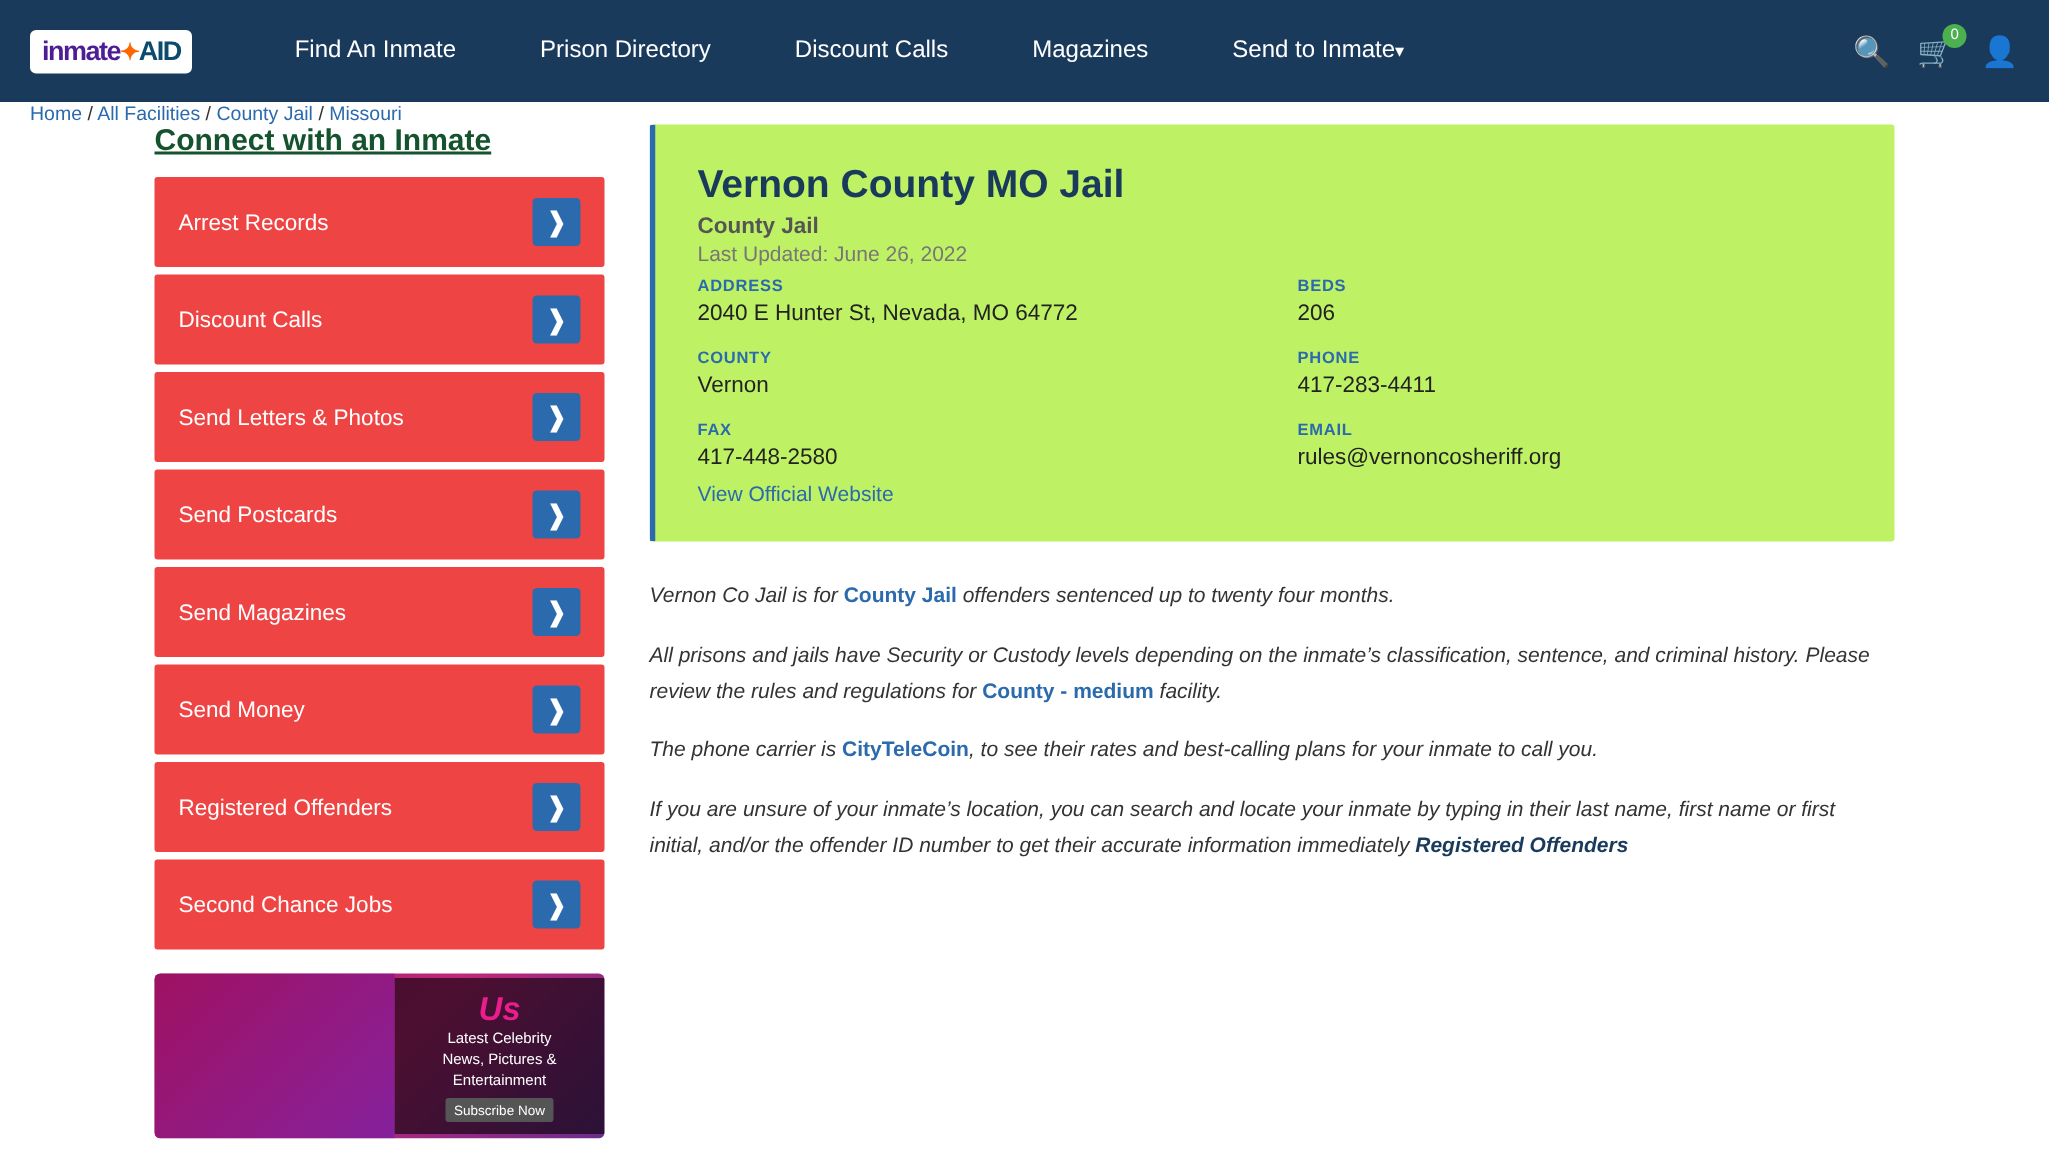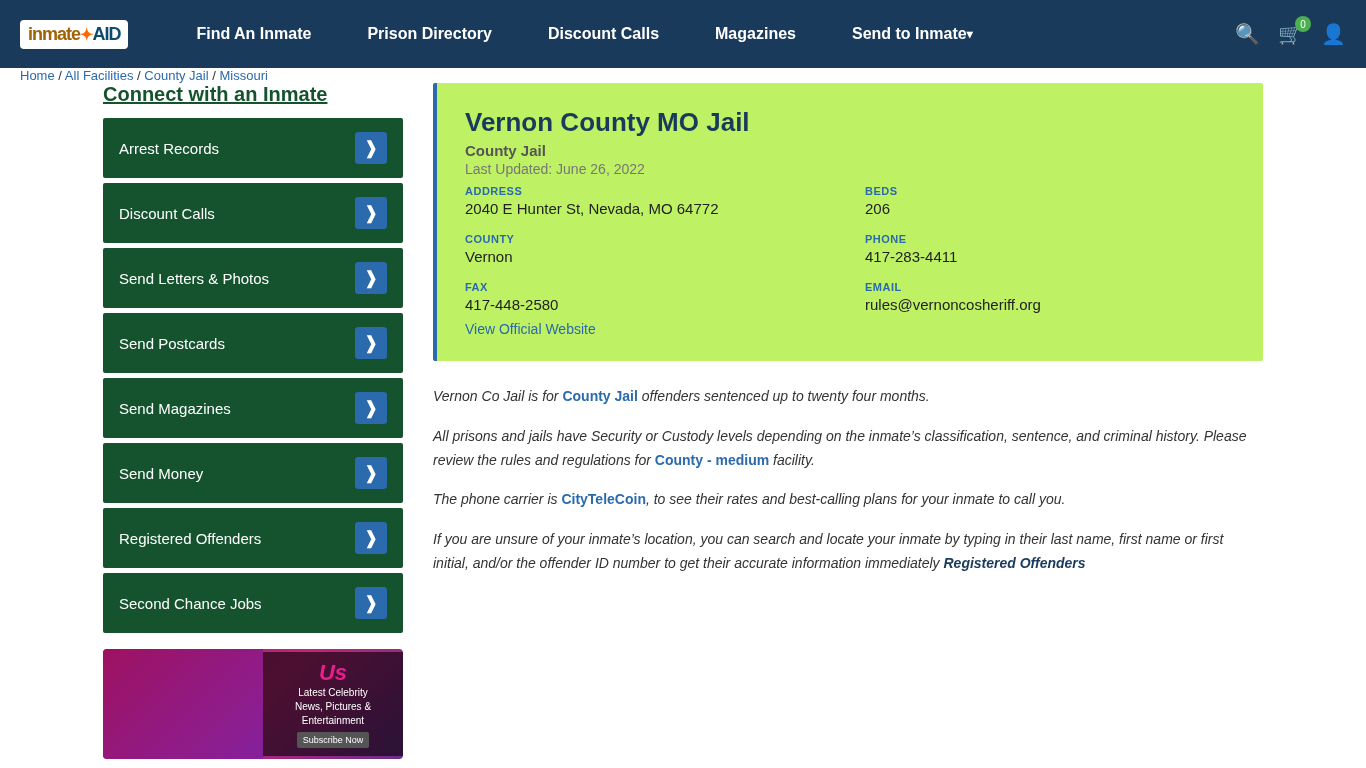--- a/index.html
+++ b/index.html
@@ -21,28 +21,27 @@
     }
     .logo-box {
       background: #fff;
       border-radius: 4px;
       padding: 4px 8px;
       font-size: 18px;
       font-weight: bold;
       color: #1a3a5c;
       letter-spacing: -1px;
     }
-    .logo-box span.inmate { color: #a16207; }
+    .logo-box span.inmate { color: #4c1d95; }
     .logo-box span.aid { color: #0c4a6e; }
     .navbar-links {
       display: flex;
       align-items: center;
       flex: 1;
       gap: 0;
-      font-weight: bold;
     }
     .navbar-link {
       color: #fff;
       text-decoration: none;
       font-size: 16px;
       padding: 0 28px;
       height: 68px;
       display: flex;
       align-items: center;
       cursor: pointer;
@@ -109,21 +108,21 @@
       font-size: 20px;
       font-weight: bold;
       text-decoration: underline;
       color: #14532d;
       margin-bottom: 12px;
     }
     .sidebar-btn {
       display: flex;
       align-items: center;
       justify-content: space-between;
-      background: #14532d;
+      background: #ef4444;
       color: #fff;
       padding: 14px 16px;
       margin-bottom: 5px;
       cursor: pointer;
       border-radius: 2px;
       text-decoration: none;
       font-size: 15px;
     }
     .sidebar-btn .arrow {
       background: #2a6aad;

